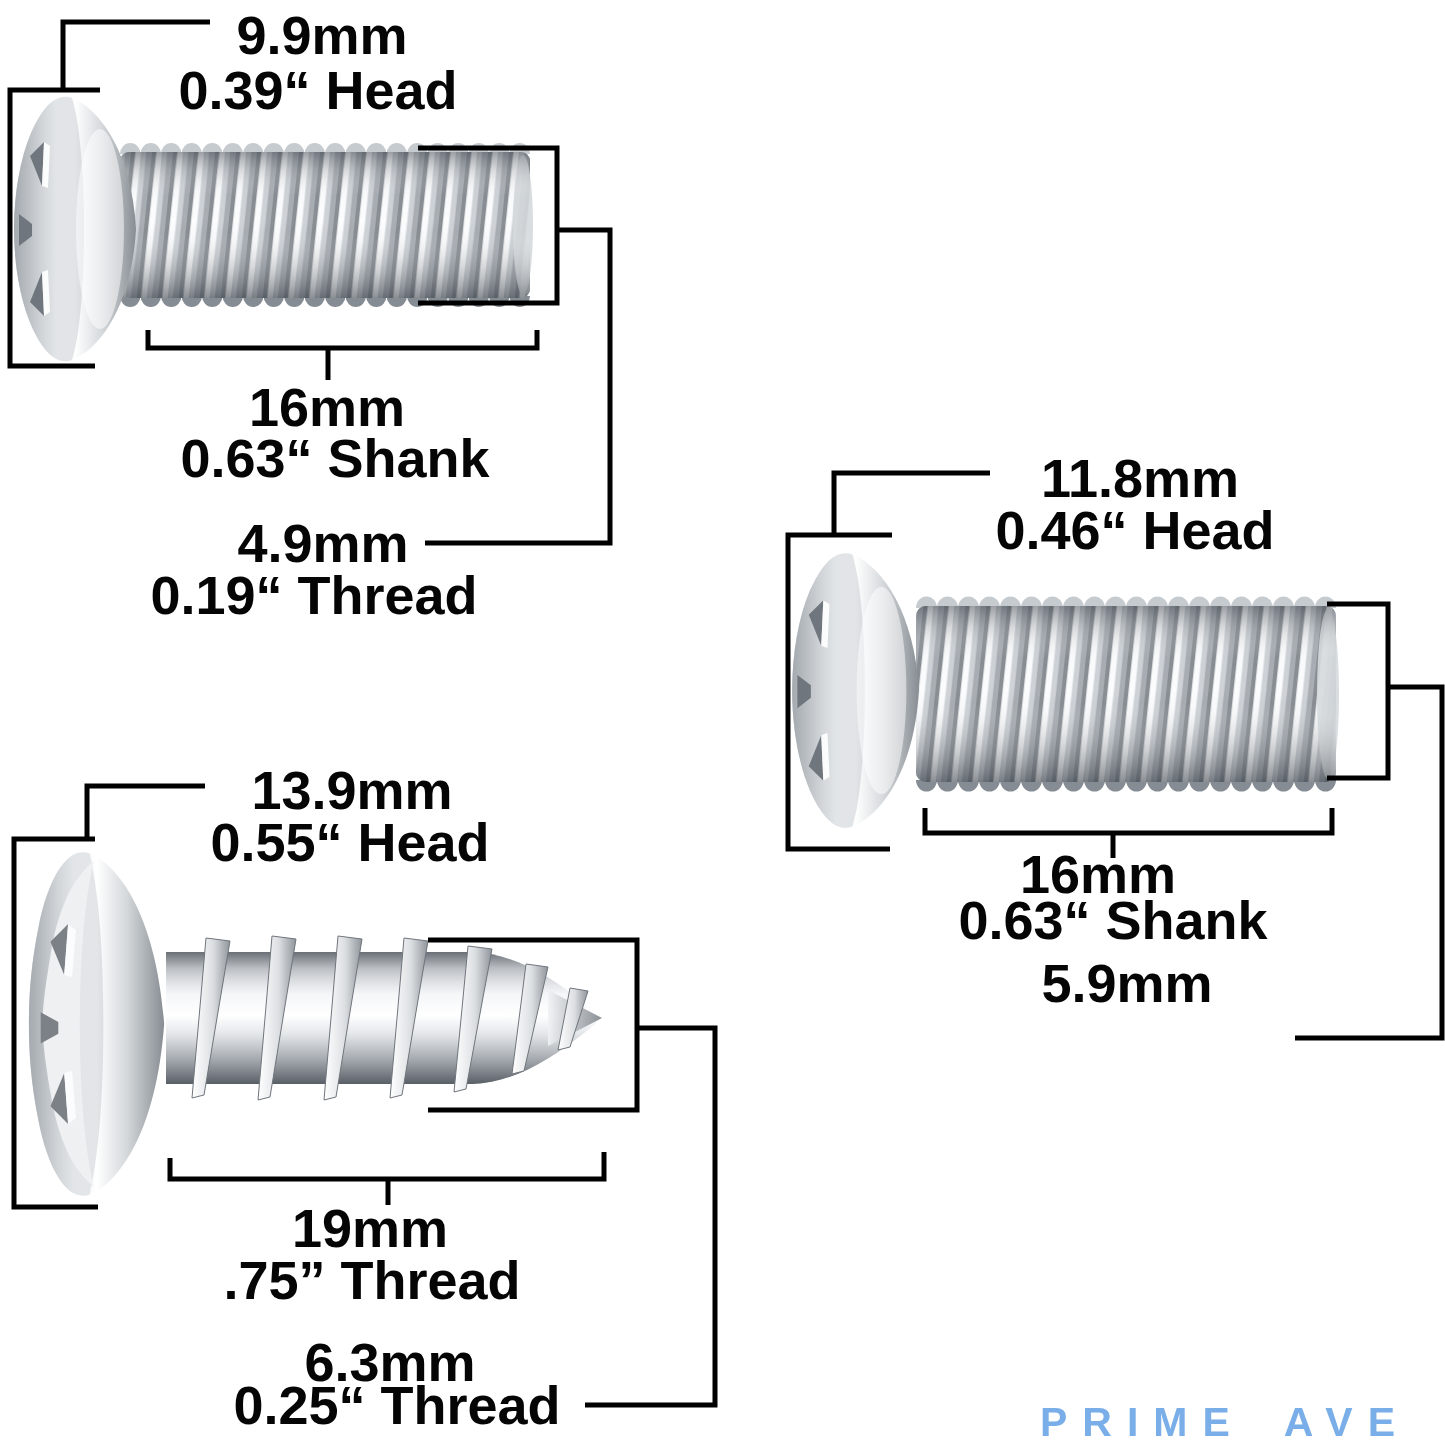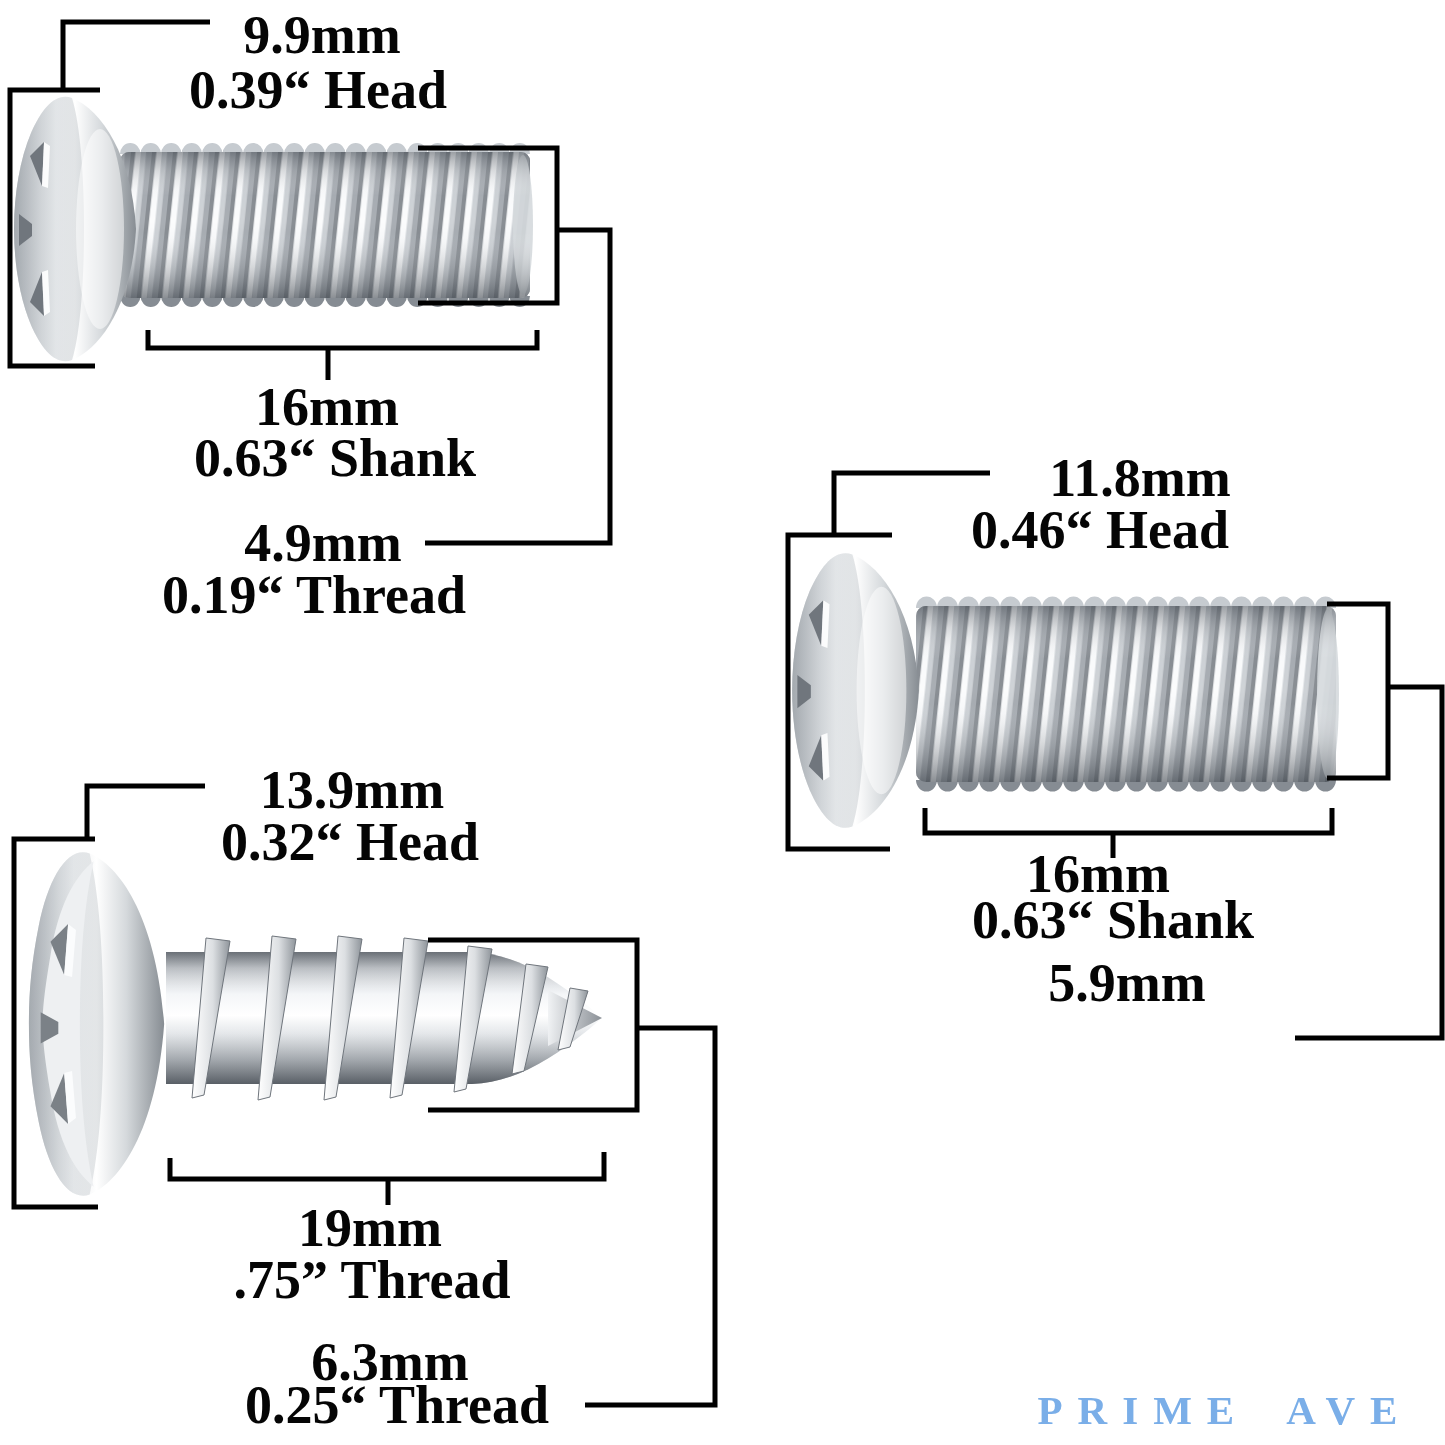--- a/index.html
+++ b/index.html
@@ -1,29 +1,30 @@
 <!DOCTYPE html>
 <html><head>
 <meta charset="utf-8">
 <style>
   html,body{margin:0;padding:0;background:#ffffff;}
   #stage{
     position:relative;width:1445px;height:1445px;background:#ffffff;overflow:hidden;
-    font-family:Liberation Serif, serif;
+    font-family:Liberation Sans, sans-serif;
   }
   .art{position:absolute;left:0;top:0;}
   .dim{
     position:absolute;transform:translate(-50%,-50%);
     font-size:54px;font-weight:bold;color:#050505;white-space:nowrap;
     letter-spacing:0px;line-height:1;
   }
   .logo{
     position:absolute;transform:translate(-50%,-50%);
     font-size:41px;font-weight:bold;letter-spacing:15px;word-spacing:14px;
     white-space:nowrap;
+    margin-top:12px;
   }
 </style>
 </head>
 <body>
 
 <div id="stage">
 
   <svg class="art" width="1445" height="1445" viewBox="0 0 1445 1445">
     <defs>
       <linearGradient id="metalV" x1="0" y1="0" x2="0" y2="1">
@@ -157,27 +158,27 @@
   </svg>
 
   <div class="dim" style="left:322px;top:35px">9.9mm</div>
   <div class="dim" style="left:318px;top:90px">0.39“ Head</div>
   <div class="dim" style="left:327px;top:407px">16mm</div>
   <div class="dim" style="left:335px;top:458px">0.63“ Shank</div>
   <div class="dim" style="left:323px;top:543px">4.9mm</div>
   <div class="dim" style="left:314px;top:595px">0.19“ Thread</div>
 
   <div class="dim" style="left:1140px;top:478px">11.8mm</div>
-  <div class="dim" style="left:1100px;top:530px">0.46“ Head</div>
+  <div class="dim" style="left:1135px;top:530px">0.46“ Head</div>
   <div class="dim" style="left:1098px;top:874px">16mm</div>
   <div class="dim" style="left:1113px;top:920px">0.63“ Shank</div>
   <div class="dim" style="left:1127px;top:983px">5.9mm</div>
 
   <div class="dim" style="left:352px;top:790px">13.9mm</div>
-  <div class="dim" style="left:350px;top:842px">0.32“ Head</div>
+  <div class="dim" style="left:350px;top:842px">0.55“ Head</div>
   <div class="dim" style="left:370px;top:1228px">19mm</div>
   <div class="dim" style="left:372px;top:1280px">.75” Thread</div>
   <div class="dim" style="left:390px;top:1362px">6.3mm</div>
   <div class="dim" style="left:397px;top:1405px">0.25“ Thread</div>
 
   <div class="logo" style="left: 1225px; top: 1410px; color: rgb(122, 174, 232);">PRIME AVE</div>
 
 </div>
 
 </body></html>

